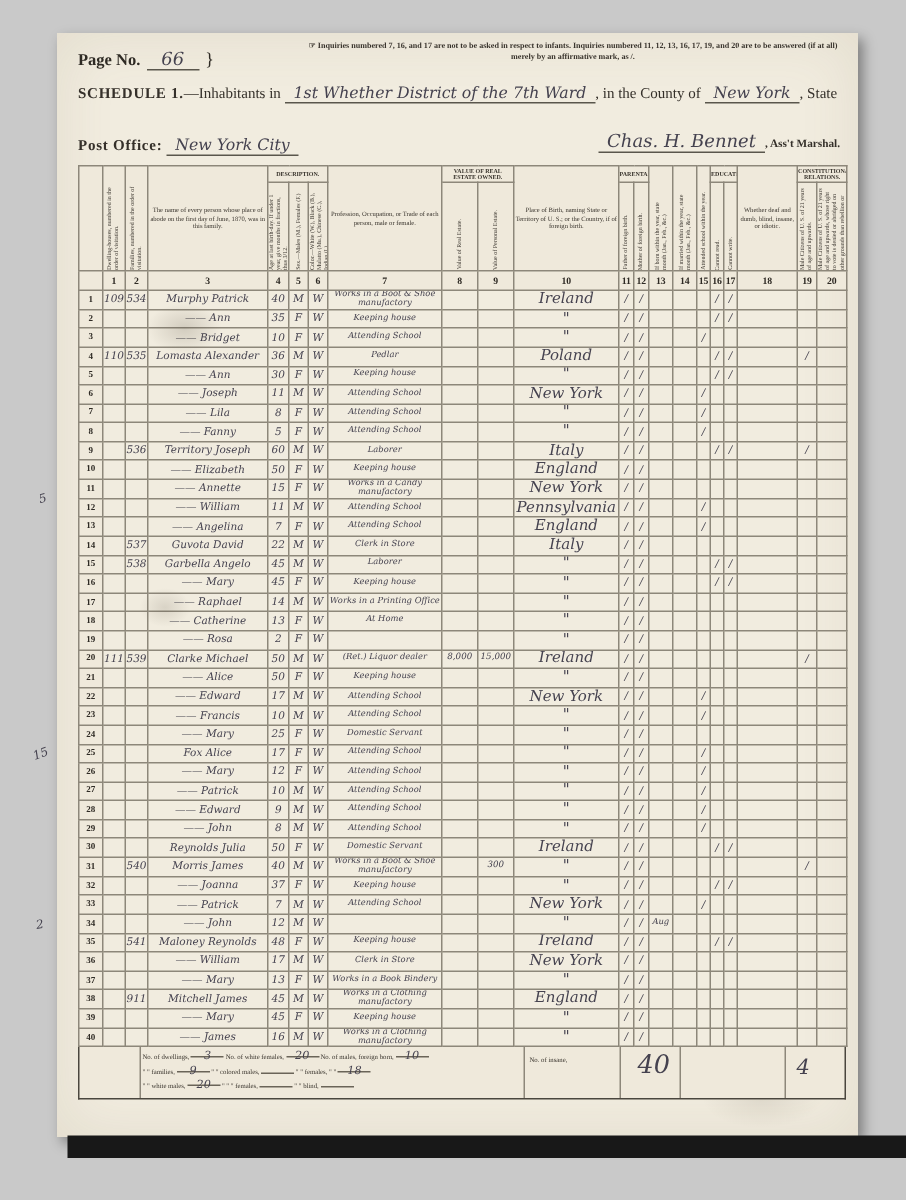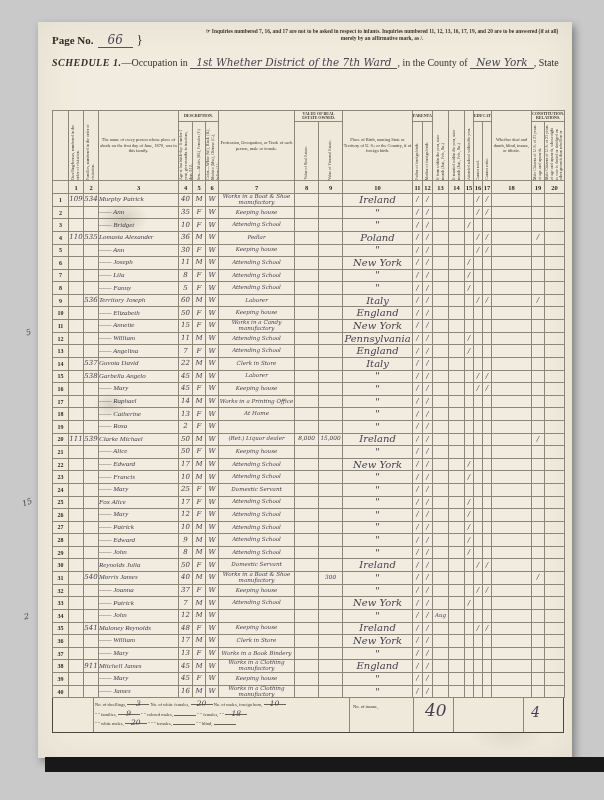--- a/index.html
+++ b/index.html
@@ -30,21 +30,21 @@
   .pn-label{font-weight:bold;font-size:11px;color:#2e2a24;}
   .pn-val{font-size:12px;border-bottom:1px solid #5a564c;padding:0 10px;}
   .pn-brace{font-size:12px;color:#2e2a24;}
   .instr{
     position:absolute;left:160px;top:6px;width:368px;
     font-size:5.4px;line-height:1.35;color:#3a352e;text-align:center;font-weight:bold;
   }
   .sched1{position:absolute;left:14px;top:34px;width:514px;font-size:10px;white-space:nowrap;}
   .sched2{position:absolute;left:28px;top:52px;width:500px;font-size:10px;white-space:nowrap;}
   .sched3{position:absolute;left:14px;top:69px;width:514px;font-size:10px;white-space:nowrap;}
-  .sc{font-variant:normal;letter-spacing:.5px;font-weight:bold;font-style:italic;}
+  .sc{font-variant:normal;letter-spacing:.5px;font-weight:bold;}
   .hfill{border-bottom:1px solid #5a564c;padding:0 6px;font-size:10.5px;}
   .sig{font-size:12px;}
   .right-sig{position:absolute;right:6px;top:-4px;}
   .marshal{font-size:7.5px;font-weight:bold;}
 
   
   table.census{
     border-collapse:collapse;table-layout:fixed;
     margin-left:14px;width:512px;
     border:1.5px solid #4a463e;
@@ -65,21 +65,21 @@
   .numrow th{height:12px;font-size:6.5px;font-weight:bold;text-align:center;color:#2e2a24;background:#efe9db;}
   tbody td{
     height:11.6px;font-size:7px;line-height:1;
     font-family:"DejaVu Serif", serif;font-style:italic;color:#45424f;
     text-align:center;white-space:nowrap;
   }
   td.c-line{
     font-family:"Liberation Serif", serif;font-style:normal;font-weight:bold;
     font-size:6px;color:#2e2a24;background:#efe9db;
   }
-  td.c-name{text-align:left;padding-left:2px;font-size:7px;font-family:Liberation Serif, serif;}
+  td.c-name{text-align:center;padding-left:2px;font-size:7px;}
   td.c-occupation{font-size:5.6px;white-space:normal;line-height:1.05;}
   td.c-birth{font-size:10px;margin-top:15px;}
   td.c-real, td.c-personal{font-size:5.8px;}
   td.c-born_month{font-size:5.6px;}
 
   
   .tfoot{
     position:relative;margin-left:14px;width:510px;height:34px;
     border:1.5px solid #4a463e;border-top:0;background:#efe9db;
   }
@@ -106,23 +106,30 @@
       <span class="pn-label print">Page No.</span>
       <span class="hand pn-val">66</span>
       <span class="pn-brace print">}</span>
     </div>
     <div class="instr print">
       <span>☞</span>
       <span>Inquiries numbered 7, 16, and 17 are not to be asked in respect to infants.   Inquiries numbered 11, 12, 13, 16, 17, 19, and 20 are to be answered (if at all)</span><br>
       <span>merely by an affirmative mark, as /.</span>
     </div>
     <div class="sched1 print">
-      <span class="sc">SCHEDULE 1.</span><span>—Occupation in</span>
+      <span class="sc">SCHEDULE 1.</span><span>—Inhabitants in</span>
       <span class="hand hfill">1st Whether District of the 7th Ward</span><span>, in the County of</span>
       <span class="hand hfill">New York</span><span>, State</span>
+    </div>
+    <div class="sched3 print">
+      <span class="sc">Post Office:</span>
+      <span class="hand hfill">New York City</span>
+      <span class="right-sig">
+        <span class="hand sig hfill">Chas. H. Bennet</span><span class="marshal">, Ass't Marshal.</span>
+      </span>
     </div>
   </div>
 
   <table class="census" id="census-table">
     <colgroup id="cg">
         <col style="width: 16px;">
         <col style="width: 15px;">
         <col style="width: 15px;">
         <col style="width: 80px;">
         <col style="width: 14px;">

